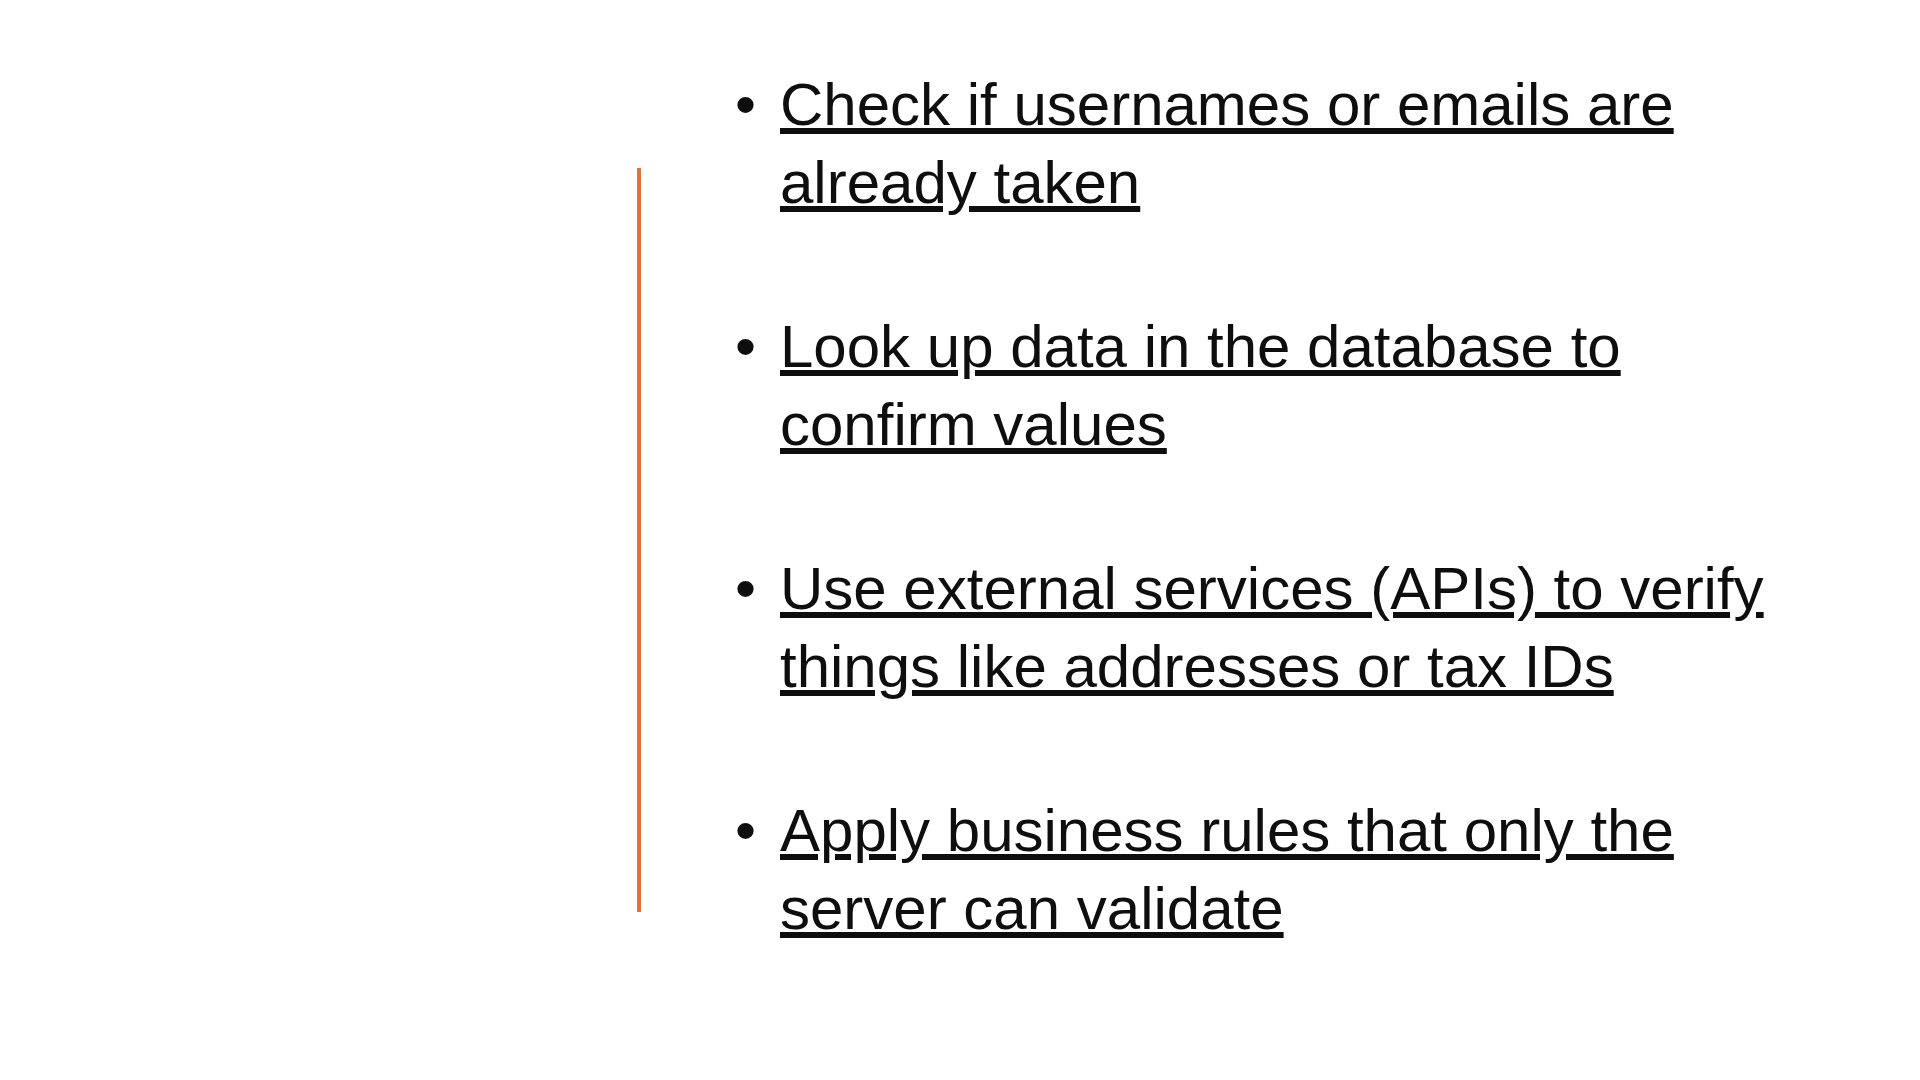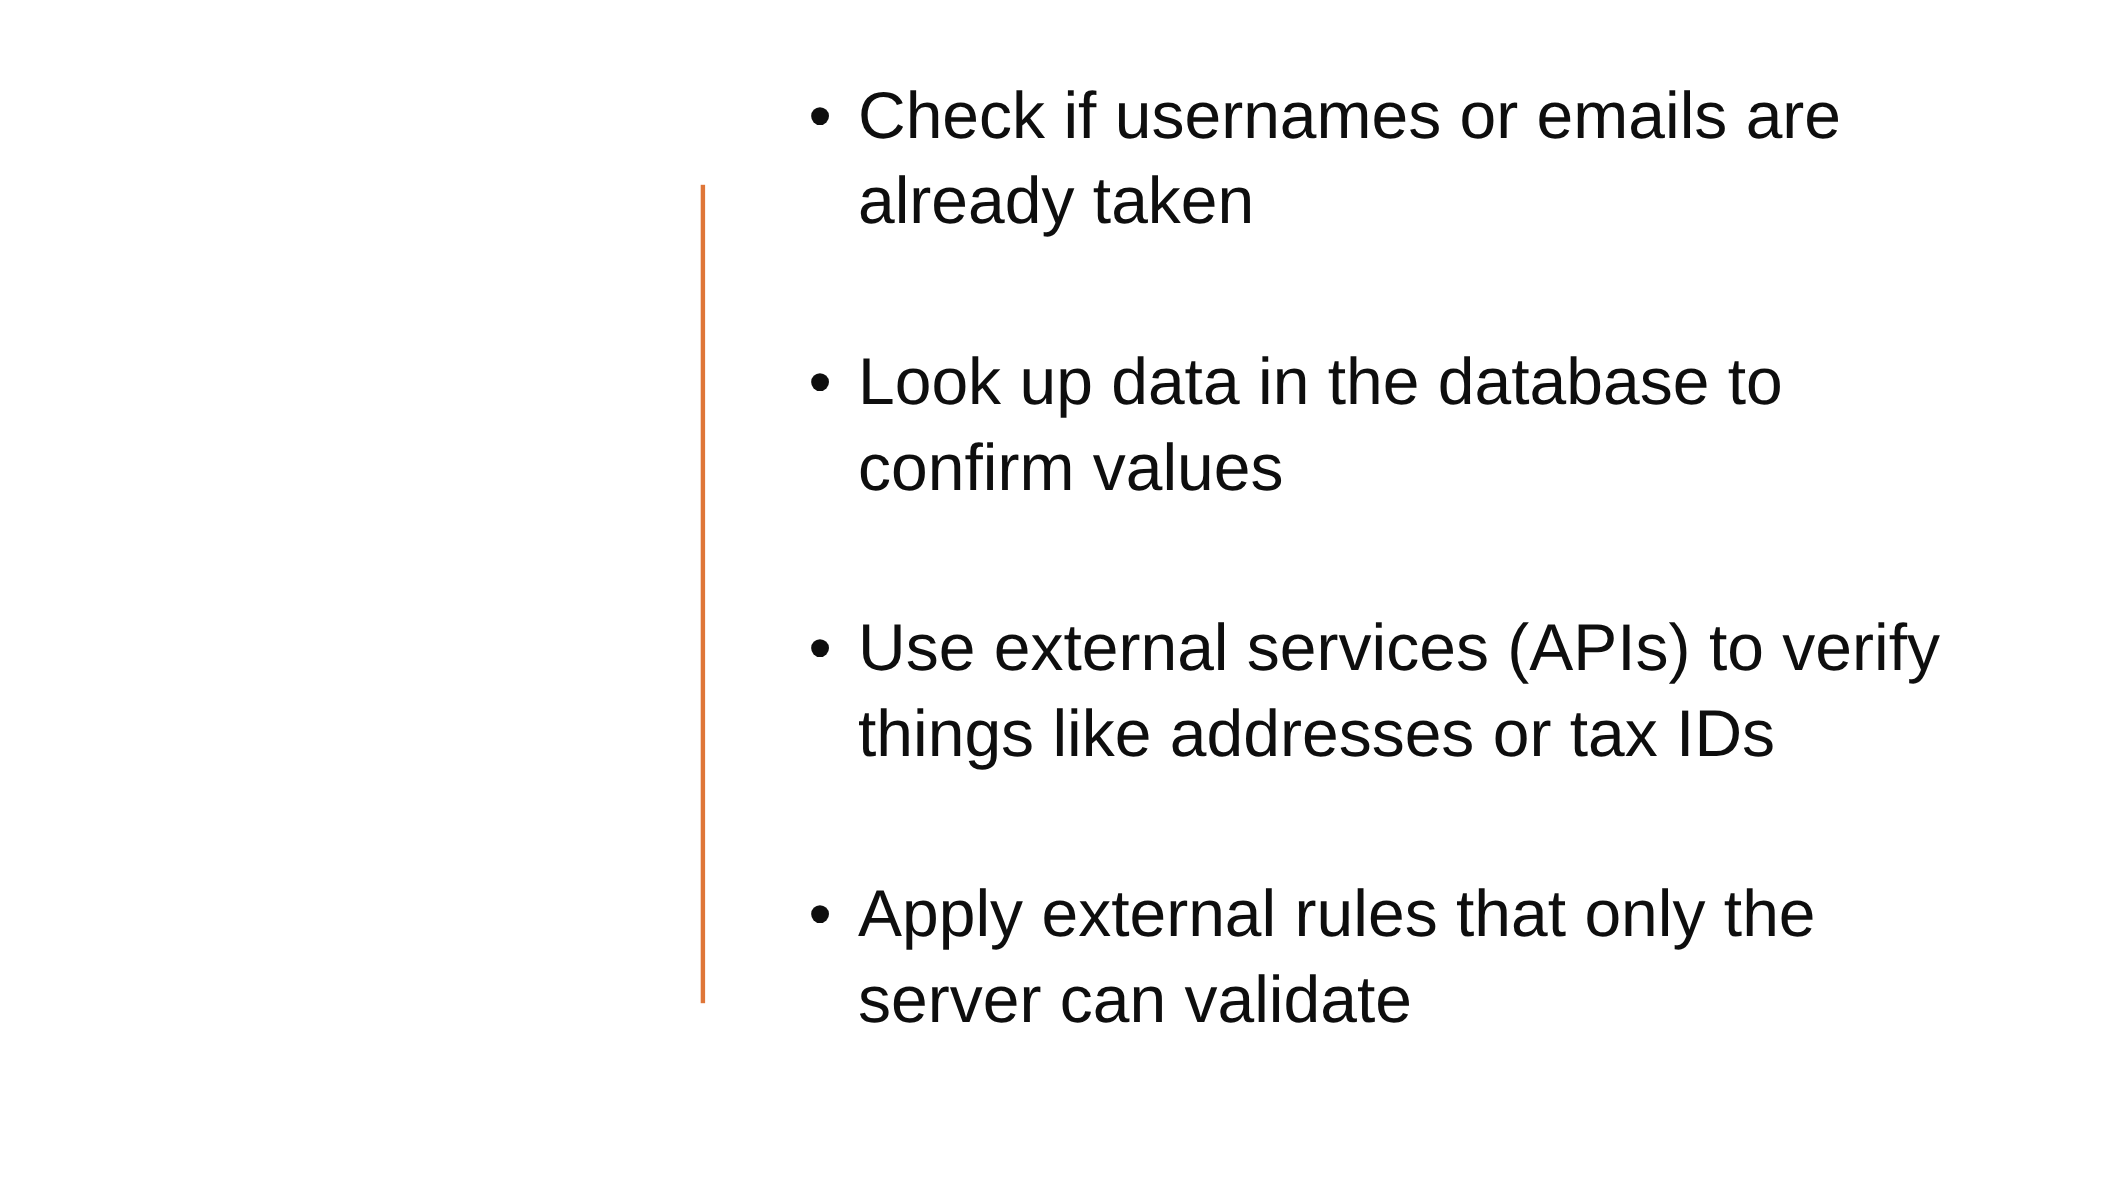--- a/index.html
+++ b/index.html
@@ -54,20 +54,21 @@
   .bullet-item {
     display: flex;
     margin: 0 0 86px 0;
   }
   .bullet-dot {
     flex: 0 0 45px;
     width: 45px;
   }
   .bullet-text {
     flex: 1 1 auto;
+    text-decoration: underline;
   }
 </style>
 </head>
 <body>
 
 <main class="slide">
 
 
   <div class="divider" data-bind-bg="slide.accent_color" style="background: rgb(223, 118, 56);"></div>
 
@@ -79,17 +80,17 @@
     <li class="bullet-item">
       <span class="bullet-dot" data-bind="slide.bullet_char">•</span>
       <span class="bullet-text" data-bind="slide.bullets.1">Look up data in the database to confirm values</span>
     </li>
     <li class="bullet-item">
       <span class="bullet-dot" data-bind="slide.bullet_char">•</span>
       <span class="bullet-text" data-bind="slide.bullets.2">Use external services (APIs) to verify things like addresses or tax IDs</span>
     </li>
     <li class="bullet-item">
       <span class="bullet-dot" data-bind="slide.bullet_char">•</span>
-      <span class="bullet-text" data-bind="slide.bullets.3">Apply external rules that only the server can validate</span>
+      <span class="bullet-text" data-bind="slide.bullets.3">Apply business rules that only the server can validate</span>
     </li>
   </ul>
 
 </main>
 
 </body></html>

